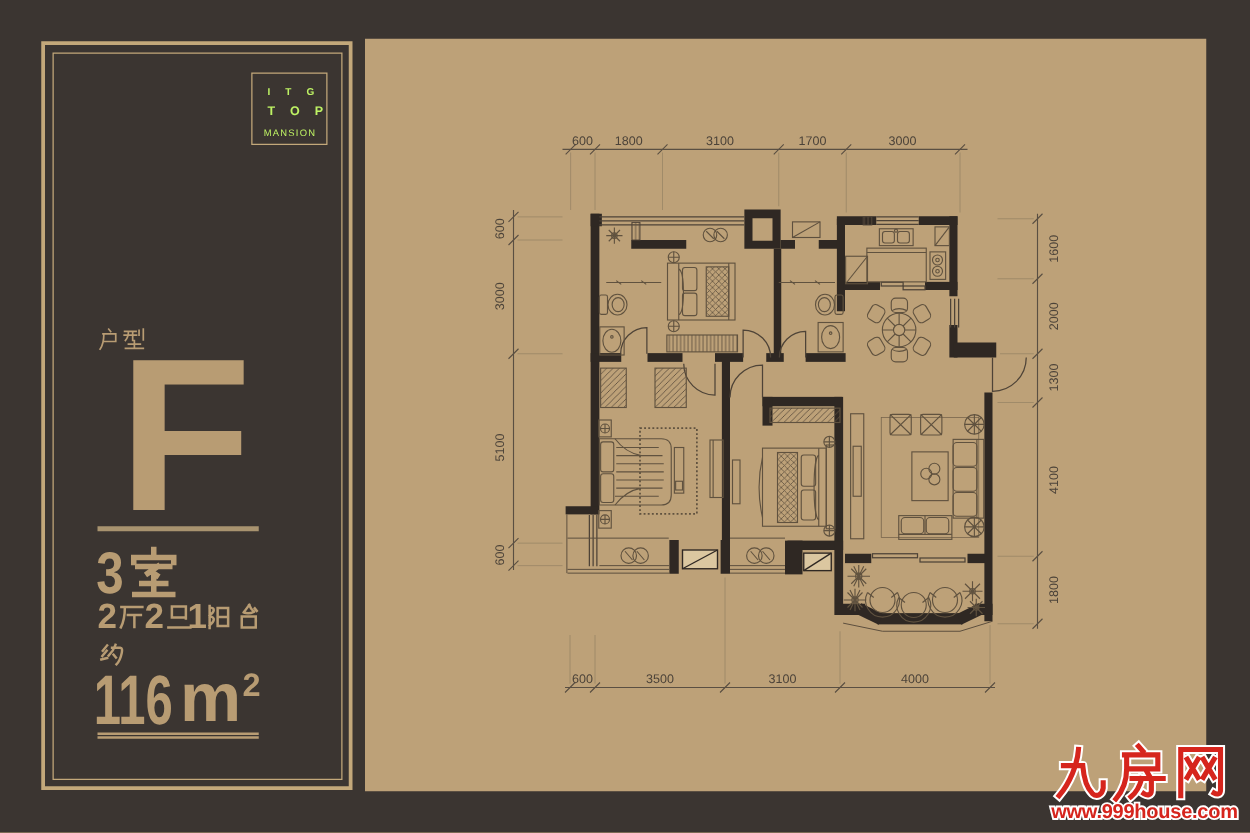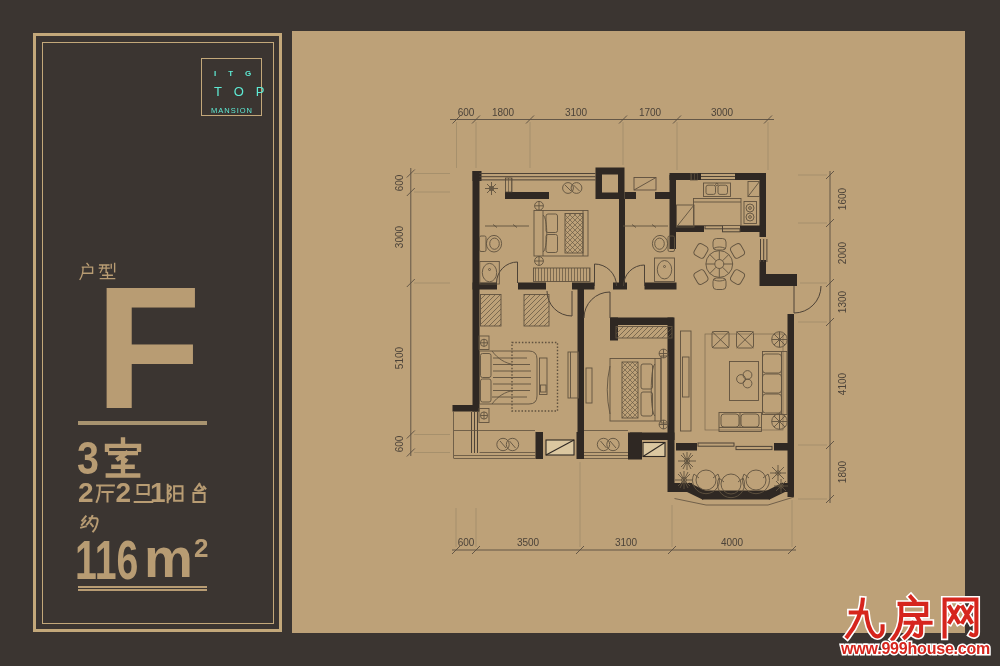--- a/index.html
+++ b/index.html
@@ -3,23 +3,23 @@
 html,body{margin:0;padding:0}
 body{width:1000px;height:666px;position:relative;background:#3b3531;font-family:"Liberation Sans",sans-serif;overflow:hidden}
 .abs{position:absolute}
 </style></head>
 <body>
 
 <div class="abs" style="left:33px;top:33px;width:249px;height:599px;border:3px solid #c3a87a;box-sizing:border-box"></div>
 
 <div class="abs" style="left:42px;top:42px;width:232px;height:582px;border:1.5px solid #c3a87a;box-sizing:border-box"></div>
 
-<div class="abs" style="left:201px;top:58px;width:61px;height:58px;border:1.5px solid #c3a87a;box-sizing:border-box;color:#5eead4;text-align:center">
+<div class="abs" style="left:201px;top:58px;width:61px;height:58px;border:1.5px solid #c3a87a;box-sizing:border-box;color:#bef264;text-align:center">
 <div style="font-size:8px;font-weight:bold;letter-spacing:12px;text-indent:12px;margin-top:10px">ITG</div>
-<div style="font-size:13px;font-weight:normal;letter-spacing:12px;text-indent:12px;margin-top:6px">TOP</div>
+<div style="font-size:10px;font-weight:bold;letter-spacing:12px;text-indent:12px;margin-top:6px">TOP</div>
 <div style="font-size:7.5px;font-weight:normal;letter-spacing:1px;text-indent:1px;margin-top:7px">MANSION</div>
 </div>
 
 <div class="abs" style="left:95px;top:261px;font-size:174px;font-weight:bold;color:#b89c73;line-height:1">F</div>
 
 <div class="abs" style="left:78px;top:420.5px;width:129px;height:4px;background:#a8936f"></div>
 
 <div class="abs" style="left:77px;top:434px;font-size:47px;font-weight:bold;color:#b89c73;line-height:1;transform:scaleX(0.84);transform-origin:0 0">3</div>
 
 <div class="abs" style="left:78px;top:479px;font-size:28px;font-weight:bold;color:#b89c73;line-height:1">2</div>

